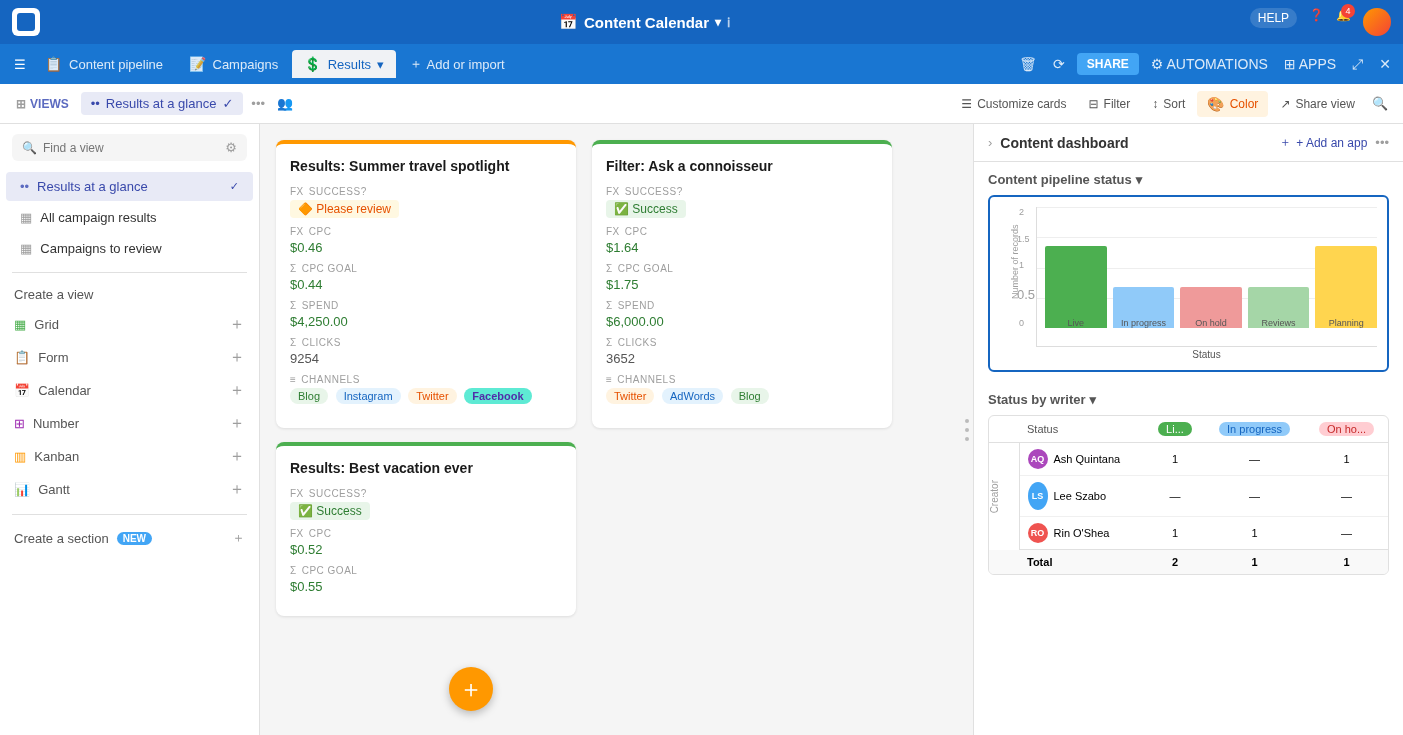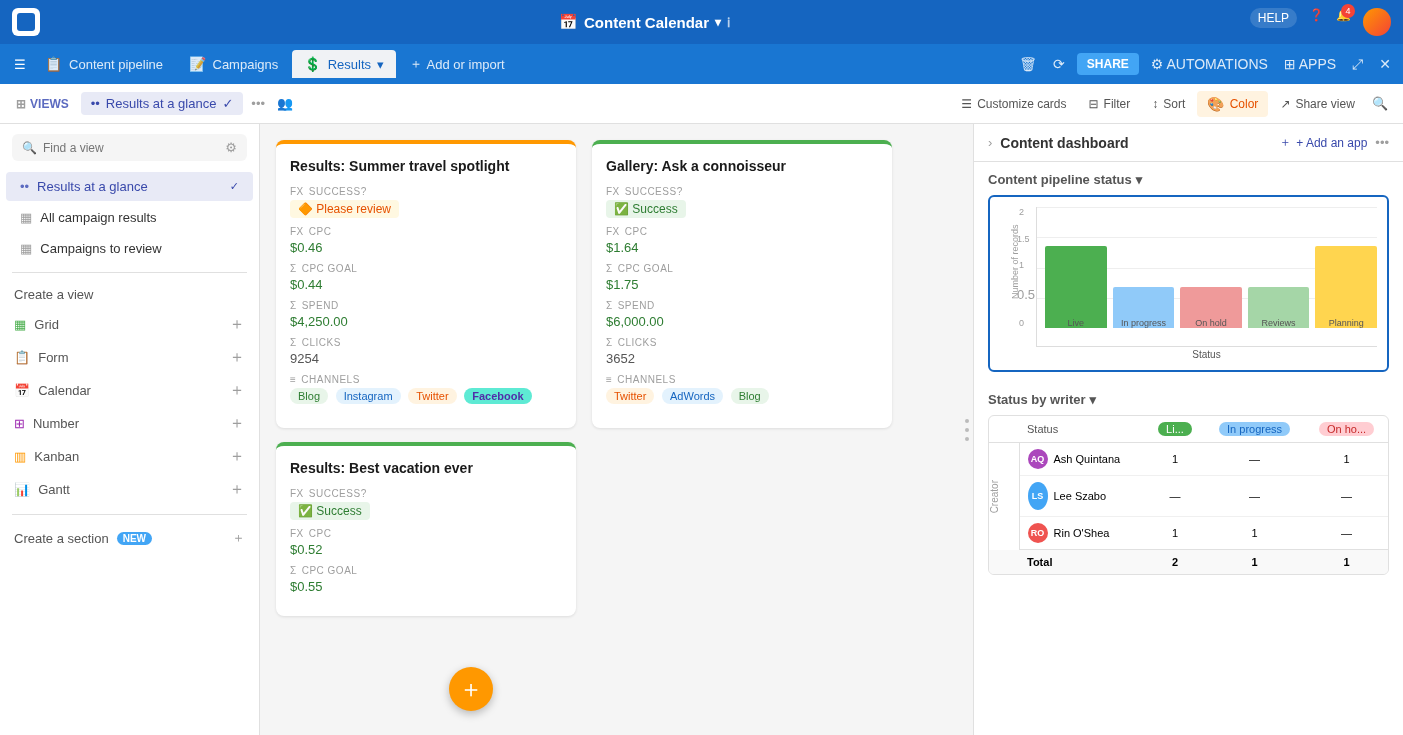--- a/index.html
+++ b/index.html
@@ -353,21 +353,21 @@
                 <span>Σ</span>
                 <span>CPC GOAL</span>
               </div>
               <div class="card-field-value money">$0.55</div>
             </div>
           </div>
         </div>
 
         <div class="cards-col">
           <div class="card green-border">
-            <div class="card-title">Gallery: Ask a connoisseur</div>
+            <div class="card-title">Filter: Ask a connoisseur</div>
             <div class="card-field">
               <div class="card-field-label">
                 <span>fx</span>
                 <span>SUCCESS?</span>
               </div>
               <div class="card-field-value">
                 <span class="success-badge">✅ Success</span>
               </div>
             </div>
             <div class="card-field">

